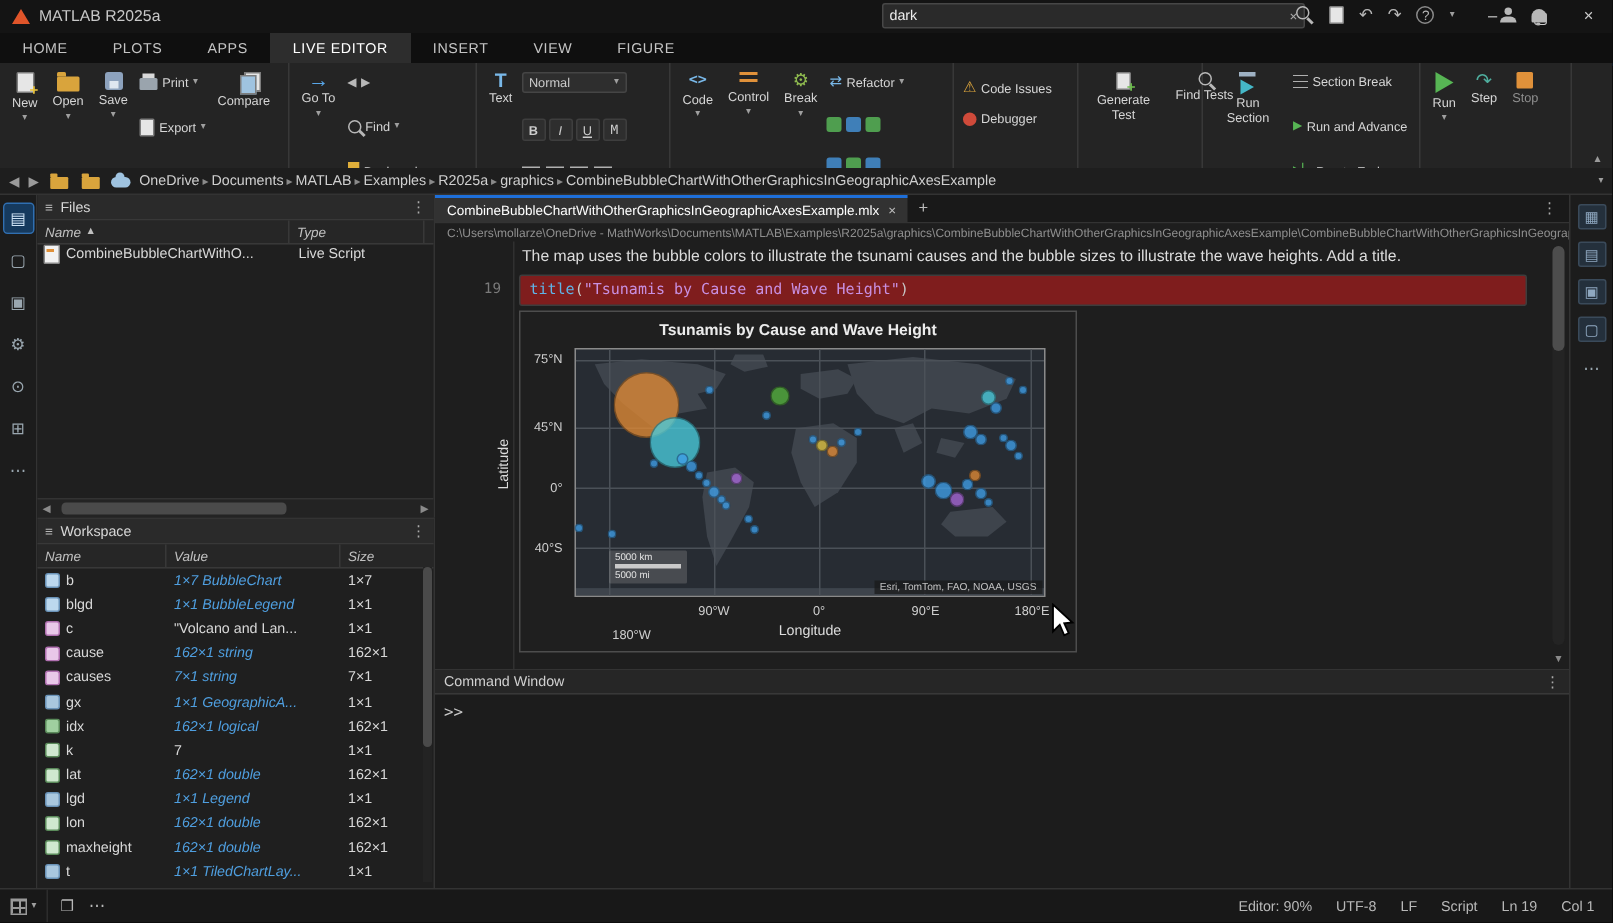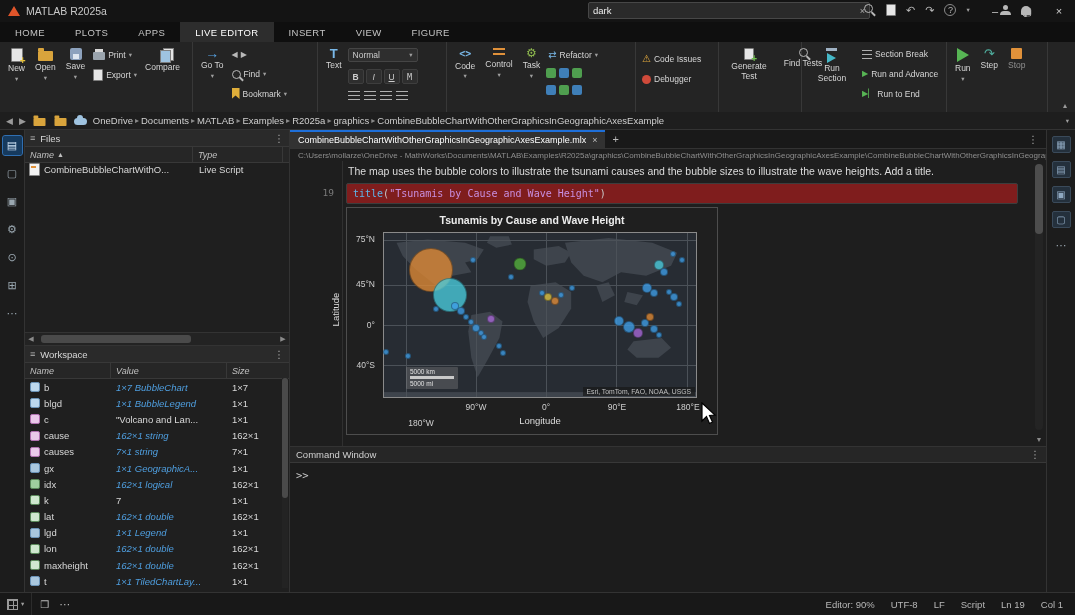--- a/index.html
+++ b/index.html
@@ -58,21 +58,21 @@
   .runsec::before{content:"";position:absolute;top:0;left:1px;width:11px;height:3px;background:#9fb2c4;}
   .runsec::after{content:"";position:absolute;top:5px;left:2px;width:0;height:0;border-left:9px solid #45b8c8;border-top:5px solid transparent;border-bottom:5px solid transparent;}
 
   
   #toolbar{position:absolute;left:0;top:42px;width:1075px;height:70px;background:#242424;border-bottom:1px solid #333;display:flex;}
   .sec{position:relative;border-right:1px solid #383838;height:100%;display:flex;align-items:flex-start;padding:4px 4px 12px 4px;gap:2px;}
   .sec-label{position:absolute;bottom:1px;left:0;right:0;text-align:center;font-size:7.5px;color:#989898;letter-spacing:.6px;}
   .btn-big{display:flex;flex-direction:column;align-items:center;gap:2px;padding:2px 4px;font-size:8.5px;color:#d6d6d6;text-align:center;line-height:1.15;}
   .btn-big .lbl2{width:44px;}
   .btn-sm{display:flex;align-items:center;gap:3px;font-size:8.5px;color:#d6d6d6;padding:1px 2px;white-space:nowrap;}
-  .stack{display:flex;flex-direction:column;gap:7px;padding-top:2px;}
+  .stack{display:flex;flex-direction:column;gap:17px;padding-top:2px;}
   .fmt{width:14px;height:13px;display:flex;align-items:center;justify-content:center;background:#2e2e2e;border:1px solid #3e3e3e;border-radius:2px;font-size:8.5px;color:#ccc;}
   .select{display:flex;align-items:center;background:#2e2e2e;border:1px solid #454545;border-radius:2px;padding:1px 4px;font-size:8.5px;color:#ccc;width:60px;justify-content:space-between;}
   #ribbon-collapse{position:absolute;right:8px;bottom:2px;color:#9a9a9a;font-size:8px;}
 
   
   #addressbar{position:absolute;left:0;top:112px;width:1075px;height:18px;background:#1e1e1e;border-bottom:1px solid #333;display:flex;align-items:center;gap:6px;padding:0 6px;box-sizing:border-box;}
   #addressbar .nav{color:#9a9a9a;font-size:9px;}
   .crumb{font-size:9.5px;color:#cfcfcf;white-space:nowrap;}
   .crumb-sep{font-size:8px;color:#8a8a8a;padding:0 2px;}
   .cloud{display:inline-block;width:13px;height:7px;background:#9fc3e0;border-radius:4px;position:relative;top:1px;}
@@ -314,21 +314,21 @@
         <span>Code</span>
           <span class="caret">▾</span>
       </div>
       <div class="btn-big">
         <span class="ctrlic"></span>
         <span>Control</span>
           <span class="caret">▾</span>
       </div>
       <div class="btn-big">
         <span class="gly" style="color:#8fba4f;font-size:12px;">⚙</span>
-        <span>Task</span>
+        <span>Break</span>
           <span class="caret">▾</span>
       </div>
       <div class="stack">
         <div class="btn-sm">
           <span class="gly" style="font-size:10px;color:#79b8e8;">⇄</span>
           <span>Refactor</span>
             <span class="caret">▾</span>
         </div>
         <div class="row" style="gap:3px;">
           <span class="mini" style="background:#4f9e4f;"></span>

